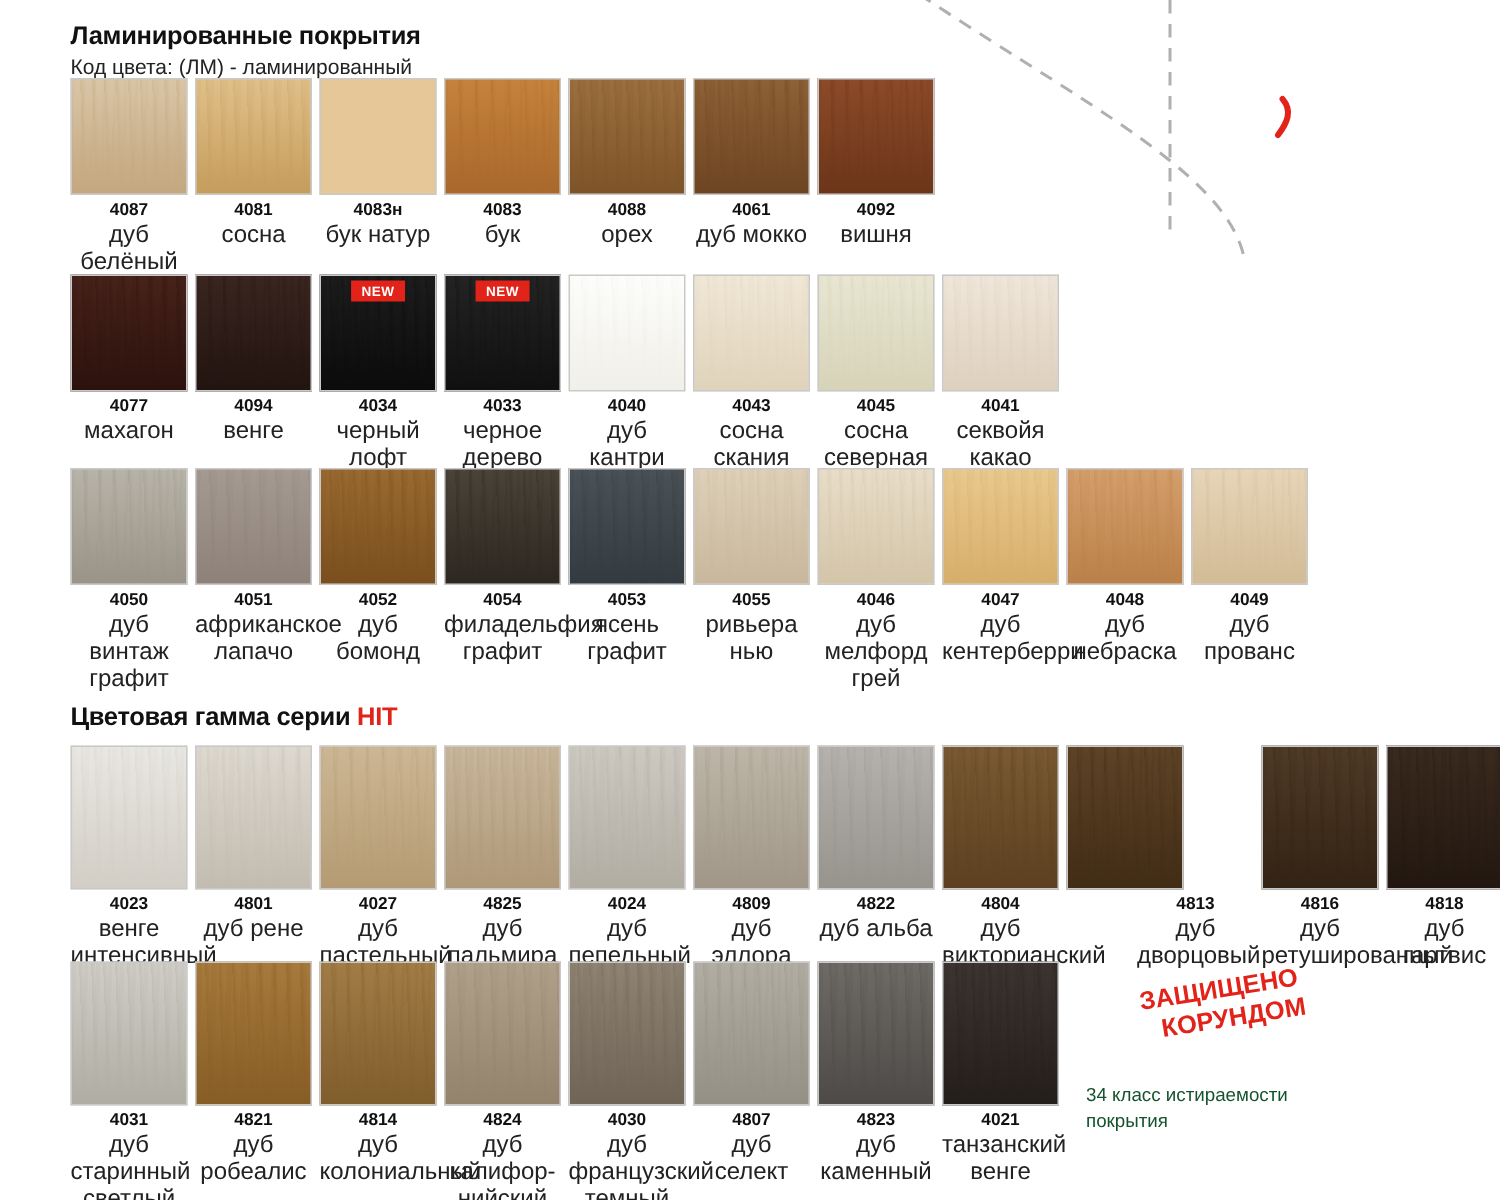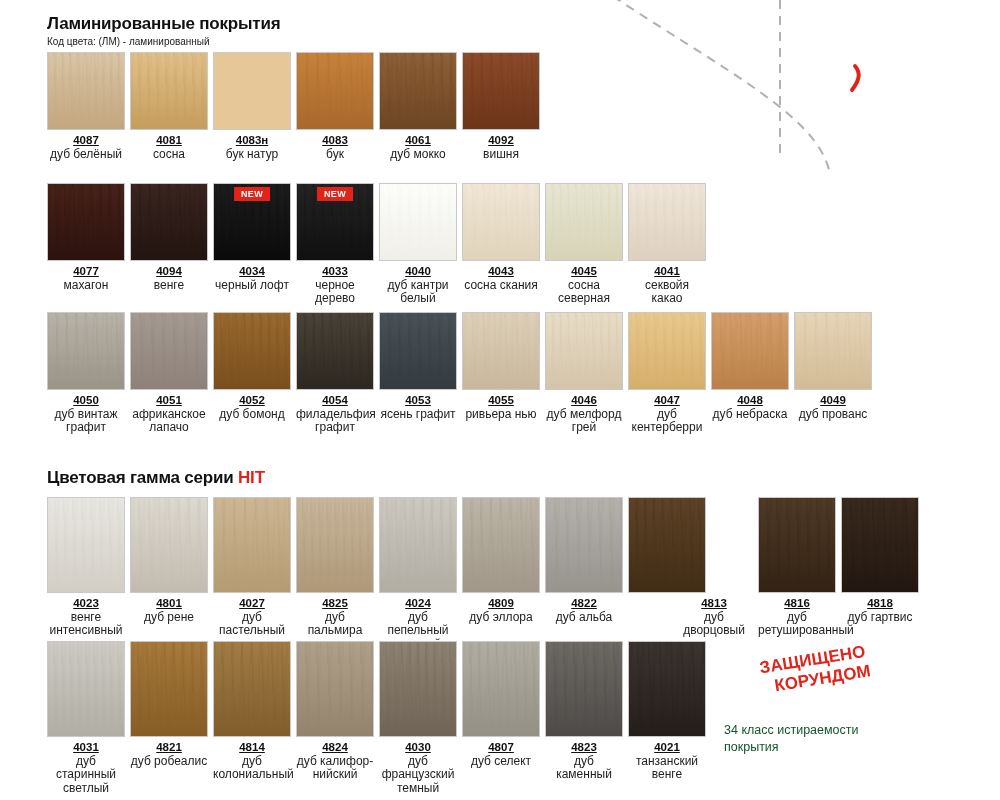--- a/index.html
+++ b/index.html
@@ -14,36 +14,36 @@
   .page { position: relative; width: 1000px; height: 800px; }
 
   
   .deco { position: absolute; top: 0; left: 0; width: 1000px; height: 200px; pointer-events: none; }
 
   
   .section-title {
     font-size: 17px; font-weight: bold; letter-spacing: -0.2px;
     color: #111;
   }
-  .section-sub { font-size: 10px; color: #222; margin-top: 2px; }
+  .section-sub { font-size: 14px; color: #222; margin-top: 2px; }
   .hit-accent { color: #e2231a; }
 
   
   .grid { display: flex; }
   .cell { text-align: center; }
   .sw {
     width: 78px; height: 78px;
     border: 1px solid #c9c9c9;
     position: relative;
     overflow: hidden;
   }
   .sw.big { height: 96px; }
   .cap { margin-top: 4px; line-height: 1.12; }
-  .code { font-size: 11.5px; font-weight: bold; color: #111; text-decoration: underline; }
-  .nm { font-size: 12px; color: #222; margin-top: 1px; }
+  .code { font-size: 11.5px; font-weight: bold; color: #111; }
+  .nm { font-size: 16px; color: #222; margin-top: 1px; }
 
   .newbadge {
     position: absolute; top: 3px; left: 50%; transform: translateX(-50%);
     background: #e2231a; color: #fff; font-size: 9px; font-weight: bold;
     padding: 2px 7px 2px 7px; letter-spacing: 0.3px;
   }
 
   .stamp {
     position: absolute;
     color: #e2231a; font-weight: bold; font-size: 17px;
@@ -94,20 +94,27 @@
         </div>
       </div>
       <div class="cell">
         <div class="sw" style="background:#c5823c;background-image:repeating-linear-gradient(92deg,#a9682c22 0px,#a9682c22 2px, transparent 2px, transparent 10px),repeating-linear-gradient(88deg,#a9682c55 0px, transparent 3px, transparent 11px),linear-gradient(180deg,#c5823c 0%,#a9682c 100%);"></div>
         <div class="cap" style="width: 78px;">
           <div class="code">4083</div>
           <div class="nm">бук</div>
         </div>
       </div>
       <div class="cell">
+        <div class="sw" style="background:#9c6f3f;background-image:repeating-linear-gradient(92deg,#7d542822 0px,#7d542822 3px, transparent 3px, transparent 8px),repeating-linear-gradient(88deg,#7d542855 0px, transparent 3px, transparent 8px),linear-gradient(180deg,#9c6f3f 0%,#7d5428 100%);"></div>
+        <div class="cap" style="width: 78px;">
+          <div class="code">4088</div>
+          <div class="nm">орех</div>
+        </div>
+      </div>
+      <div class="cell">
         <div class="sw" style="background:#8e6136;background-image:repeating-linear-gradient(92deg,#6d452222 0px,#6d452222 4px, transparent 4px, transparent 10px),repeating-linear-gradient(88deg,#6d452255 0px, transparent 3px, transparent 9px),linear-gradient(180deg,#8e6136 0%,#6d4522 100%);"></div>
         <div class="cap" style="width: 78px;">
           <div class="code">4061</div>
           <div class="nm">дуб мокко</div>
         </div>
       </div>
       <div class="cell">
         <div class="sw" style="background:#8c4a28;background-image:repeating-linear-gradient(92deg,#6c351922 0px,#6c351922 2px, transparent 2px, transparent 9px),repeating-linear-gradient(88deg,#6c351955 0px, transparent 3px, transparent 10px),linear-gradient(180deg,#8c4a28 0%,#6c3519 100%);"></div>
         <div class="cap" style="width: 78px;">
           <div class="code">4092</div>
@@ -299,20 +306,27 @@
         <div class="cap" style="width: 78px;">
           <div class="code">4809</div>
           <div class="nm">дуб эллора</div>
         </div>
       </div>
       <div class="cell">
         <div class="sw big" style="background:#b5b2ad;background-image:repeating-linear-gradient(92deg,#97948e22 0px,#97948e22 3px, transparent 3px, transparent 11px),repeating-linear-gradient(88deg,#97948e55 0px, transparent 3px, transparent 11px),linear-gradient(180deg,#b5b2ad 0%,#97948e 100%);"></div>
         <div class="cap" style="width: 78px;">
           <div class="code">4822</div>
           <div class="nm">дуб альба</div>
+        </div>
+      </div>
+      <div class="cell">
+        <div class="sw big" style="background:#7a5a33;background-image:repeating-linear-gradient(92deg,#5c402022 0px,#5c402022 4px, transparent 4px, transparent 9px),repeating-linear-gradient(88deg,#5c402055 0px, transparent 3px, transparent 8px),linear-gradient(180deg,#7a5a33 0%,#5c4020 100%);"></div>
+        <div class="cap" style="width: 78px;">
+          <div class="code">4804</div>
+          <div class="nm">дуб викторианский</div>
         </div>
       </div>
       <div class="cell">
         <div class="sw big" style="background:#5e4326;background-image:repeating-linear-gradient(92deg,#412c1522 0px,#412c1522 2px, transparent 2px, transparent 8px),repeating-linear-gradient(88deg,#412c1555 0px, transparent 3px, transparent 9px),linear-gradient(180deg,#5e4326 0%,#412c15 100%);"></div>
         <div class="cap" style="width: 78px; margin-left: 47px;">
           <div class="code">4813</div>
           <div class="nm">дуб дворцовый</div>
         </div>
       </div>
       <div class="cell">

